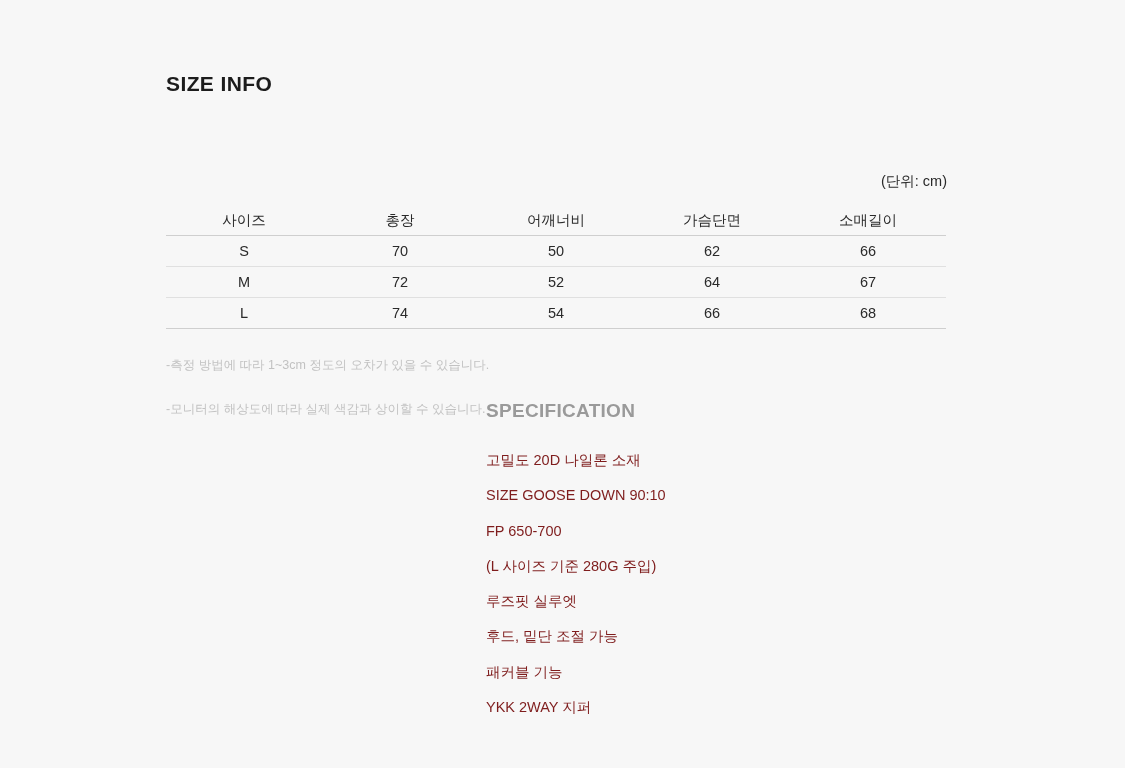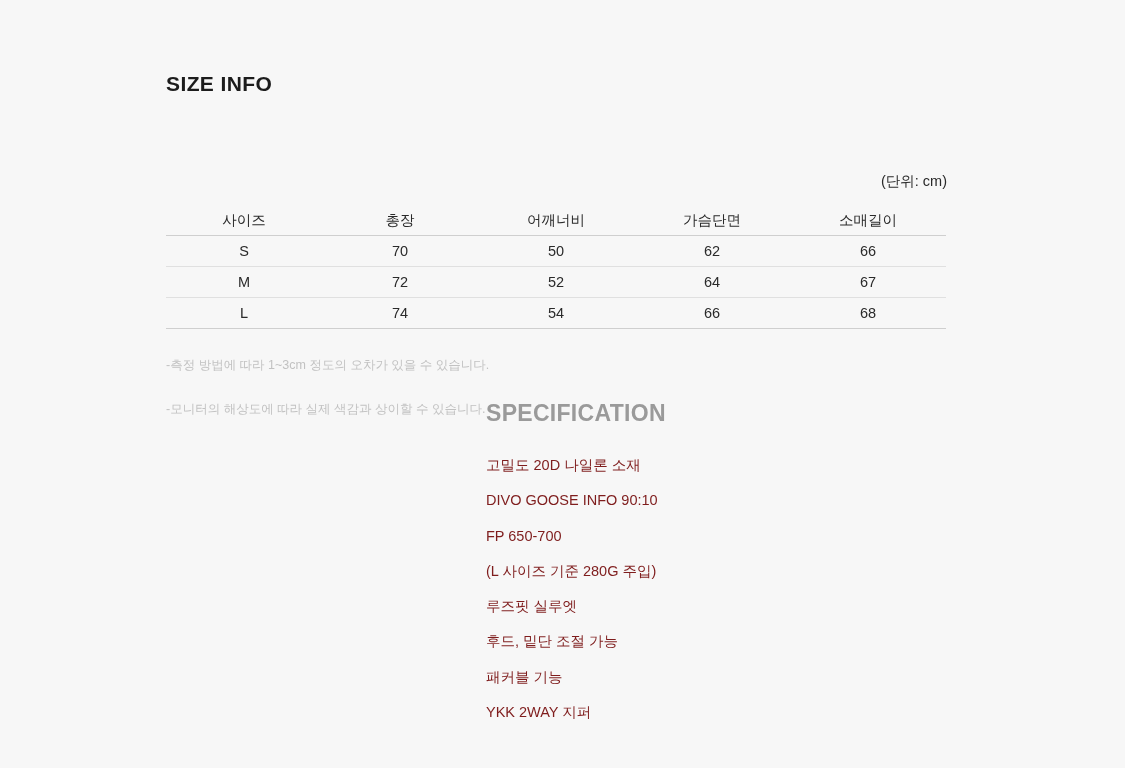--- a/index.html
+++ b/index.html
@@ -83,21 +83,21 @@
     white-space: nowrap;
     margin-top: 25px;
   }
 
   .spec-block {
     position: absolute;
     left: 486px;
     top: 400px;
   }
   .spec-title {
-    font-size: 23px;
+    font-size: 19px;
     font-weight: bold;
     color: #9a9a9a;
     letter-spacing: 0.3px;
     margin-bottom: 28px;
   }
   .spec-line {
     font-size: 14.5px;
     color: #7f1d1d;
     margin-bottom: 13.5px;
     line-height: 1.5;
@@ -152,21 +152,21 @@
   </table>
 
   <div class="notes">
     <div>-측정 방법에 따라 1~3cm 정도의 오차가 있을 수 있습니다.</div>
     <div>-모니터의 해상도에 따라 실제 색감과 상이할 수 있습니다.</div>
   </div>
 
   <div class="spec-block">
     <div class="spec-title">SPECIFICATION</div>
     <div class="spec-line">고밀도 20D 나일론 소재</div>
-    <div class="spec-line">DIVO GOOSE INFO 90:10</div>
+    <div class="spec-line">SIZE GOOSE DOWN 90:10</div>
     <div class="spec-line">FP 650-700</div>
     <div class="spec-line">(L 사이즈 기준 280G 주입)</div>
     <div class="spec-line">루즈핏 실루엣</div>
     <div class="spec-line">후드, 밑단 조절 가능</div>
     <div class="spec-line">패커블 기능</div>
     <div class="spec-line">YKK 2WAY 지퍼</div>
   </div>
 
 </div>
 

